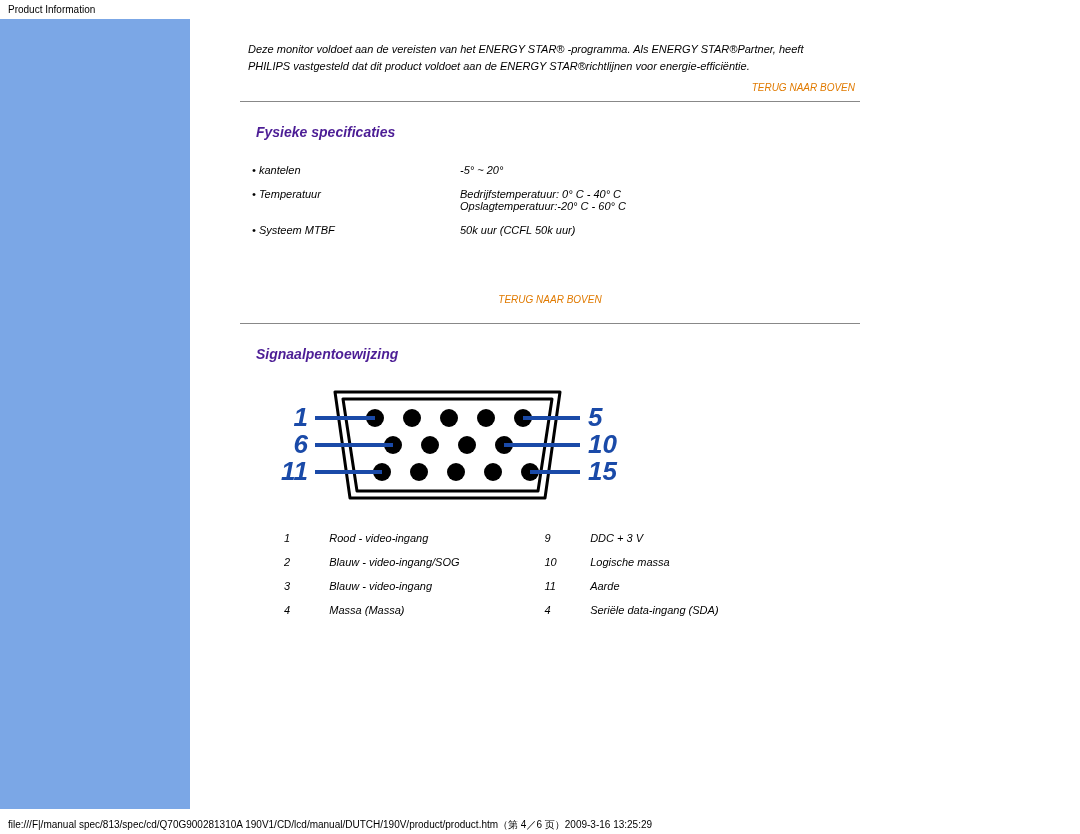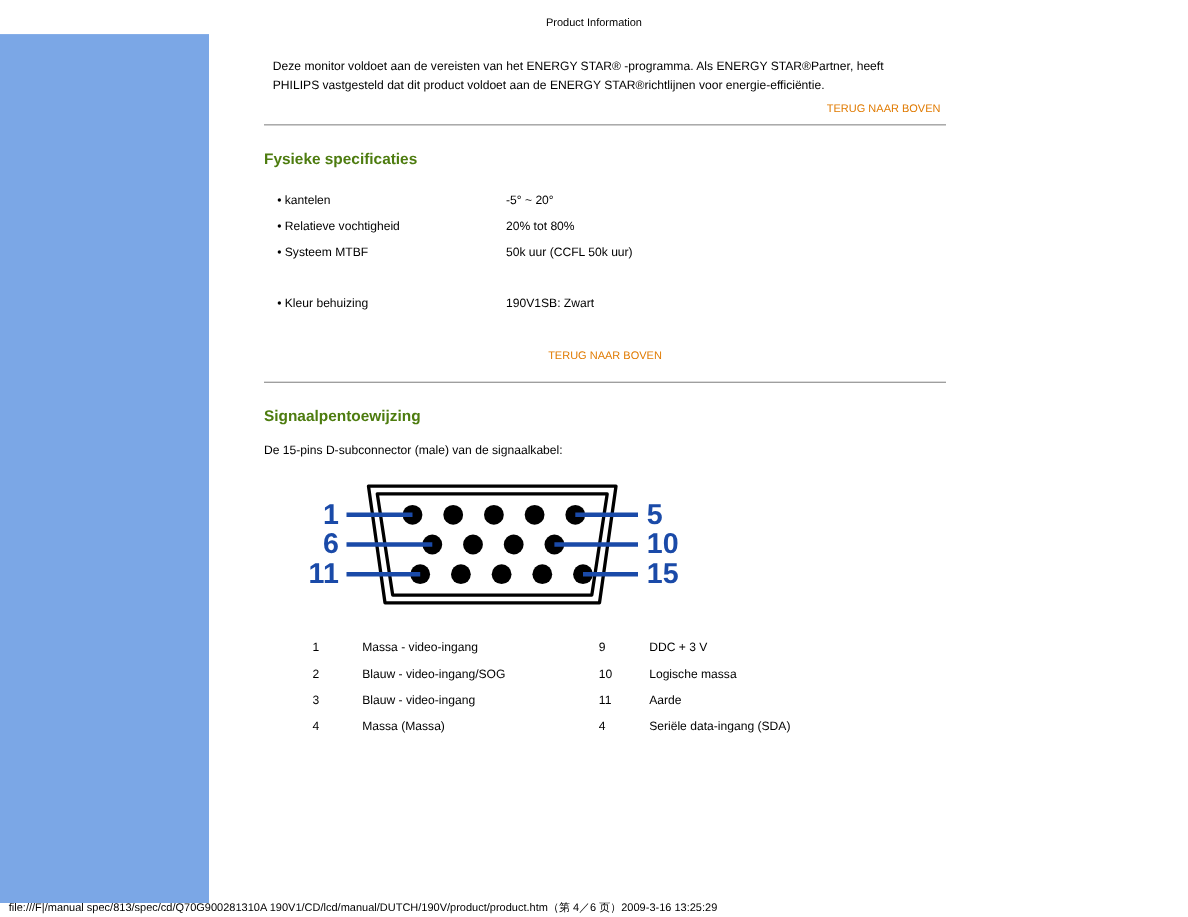--- a/index.html
+++ b/index.html
@@ -4,27 +4,27 @@
 <style>
   body {
     margin: 0;
     font-family: Arial, Helvetica, sans-serif;
     font-size: 11px;
     color: #000;
     background: #fff;
     width: 1080px;
   }
   .header-text {
-    padding: 16px 8px 0 8px;
-    font-size: 10px;
-    text-align: center;
+    padding: 4px 8px 0 8px;
+    font-size: 10px;
   }
   .layout {
     display: flex;
     margin-top: 4px;
+    font-style: italic;
   }
   .sidebar {
     width: 190px;
     background: #7ba7e6;
     min-height: 790px;
     flex-shrink: 0;
   }
   .main-col {
     flex: 0 0 680px;
     padding: 0 10px 0 50px;
@@ -55,24 +55,24 @@
     text-align: center;
     margin: 30px auto 10px auto;
   }
   .rule {
     border: none;
     border-top: 1px solid #888;
     margin: 18px 0 12px 0;
     clear: both;
   }
   h3.section {
-    color: #4d7c0f;
+    color: #4c1d95;
     font-size: 14px;
     font-weight: bold;
-    margin: 22px 0 18px 0;
+    margin: 22px 0 18px 16px;
   }
   table.specs {
     border-collapse: collapse;
     width: 100%;
     margin-left: 8px;
   }
   table.specs td {
     padding: 6px 4px;
     vertical-align: top;
   }
@@ -135,43 +135,39 @@
 
     <h3 class="section">Fysieke specificaties</h3>
 
     <table class="specs">
       <tbody>
           <tr>
             <td class="label">• kantelen</td>
             <td>-5° ~ 20°</td>
           </tr>
       <tr>
-            <td class="label">• Relatieve vochtigheid</td>
-            <td>20% tot 80%</td>
+            <td class="label">• Temperatuur</td>
+            <td style="white-space:pre-line;">Bedrijfstemperatuur: 0° C - 40° C
+Opslagtemperatuur:-20° C - 60° C</td>
           </tr>
       <tr>
             <td class="label">• Systeem MTBF</td>
             <td>50k uur (CCFL 50k uur)</td>
           </tr>
       <tr>
             <td colspan="2" style="height:10px;"></td>
           </tr>
-      <tr>
-            <td class="label">• Kleur behuizing</td>
-            <td>190V1SB: Zwart</td>
-          </tr>
     </tbody>
       </table>
 
     <a href="#" class="to-top-center">TERUG NAAR BOVEN</a>
     <hr class="rule">
 
     <h3 class="section">Signaalpentoewijzing</h3>
 
-    <div class="pin-text">De 15-pins D-subconnector (male) van de signaalkabel:</div>
 
     <div class="connector-wrap">
       <svg class="connector-svg" width="360" height="130" viewBox="0 0 360 130">
 
         <path d="M 65 12 L 290 12 L 275 118 L 80 118 Z" fill="none" stroke="#000" stroke-width="3" stroke-linejoin="round"></path>
         <path d="M 73 19 L 282 19 L 268 111 L 87 111 Z" fill="none" stroke="#000" stroke-width="3" stroke-linejoin="round"></path>
 
         <circle cx="105" cy="38" r="9" fill="#000"></circle>
           <circle cx="142" cy="38" r="9" fill="#000"></circle>
           <circle cx="179" cy="38" r="9" fill="#000"></circle>
@@ -204,21 +200,21 @@
         <text x="318" y="46" text-anchor="start">5</text>
         <text x="318" y="73" text-anchor="start">10</text>
         <text x="318" y="100" text-anchor="start">15</text>
       </svg>
     </div>
 
     <table class="pins">
       <tbody>
           <tr>
         <td class="num">1</td>
-        <td class="desc">Massa - video-ingang</td>
+        <td class="desc">Rood - video-ingang</td>
         <td class="num">9</td>
         <td class="desc">DDC + 3 V</td>
       </tr>
       <tr>
         <td class="num">2</td>
         <td class="desc">Blauw - video-ingang/SOG</td>
         <td class="num">10</td>
         <td class="desc">Logische massa</td>
       </tr>
       <tr>

